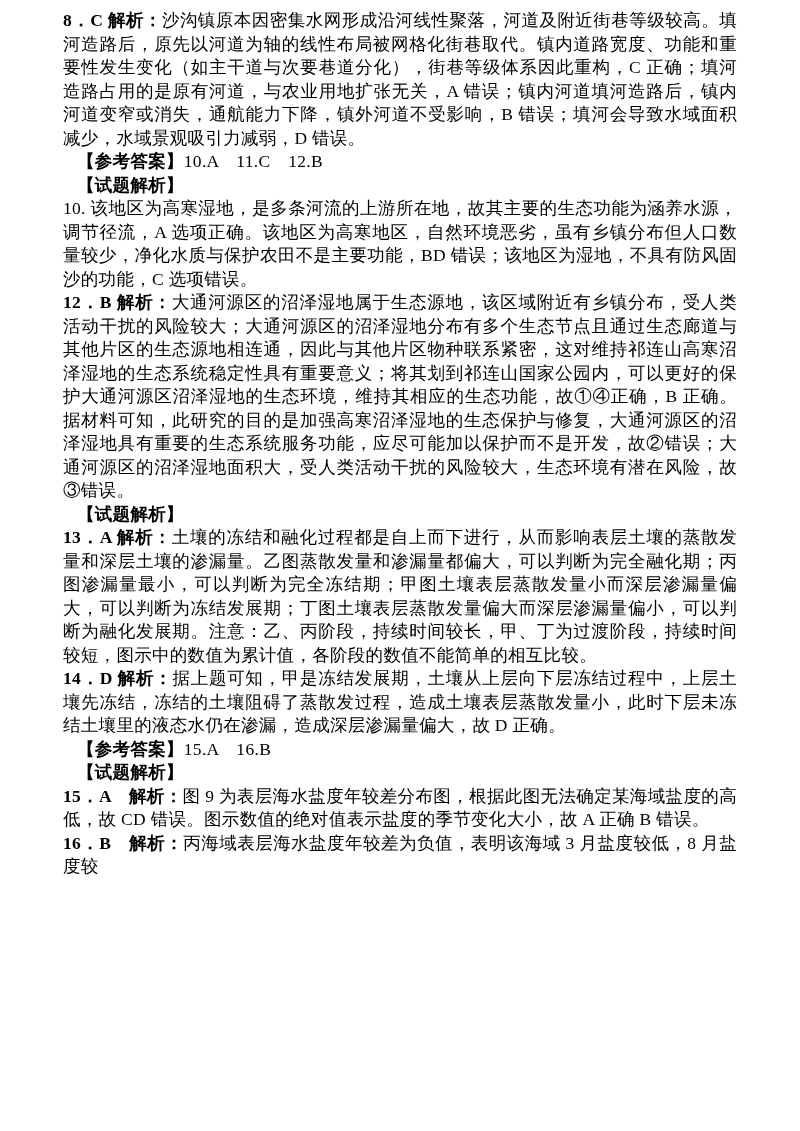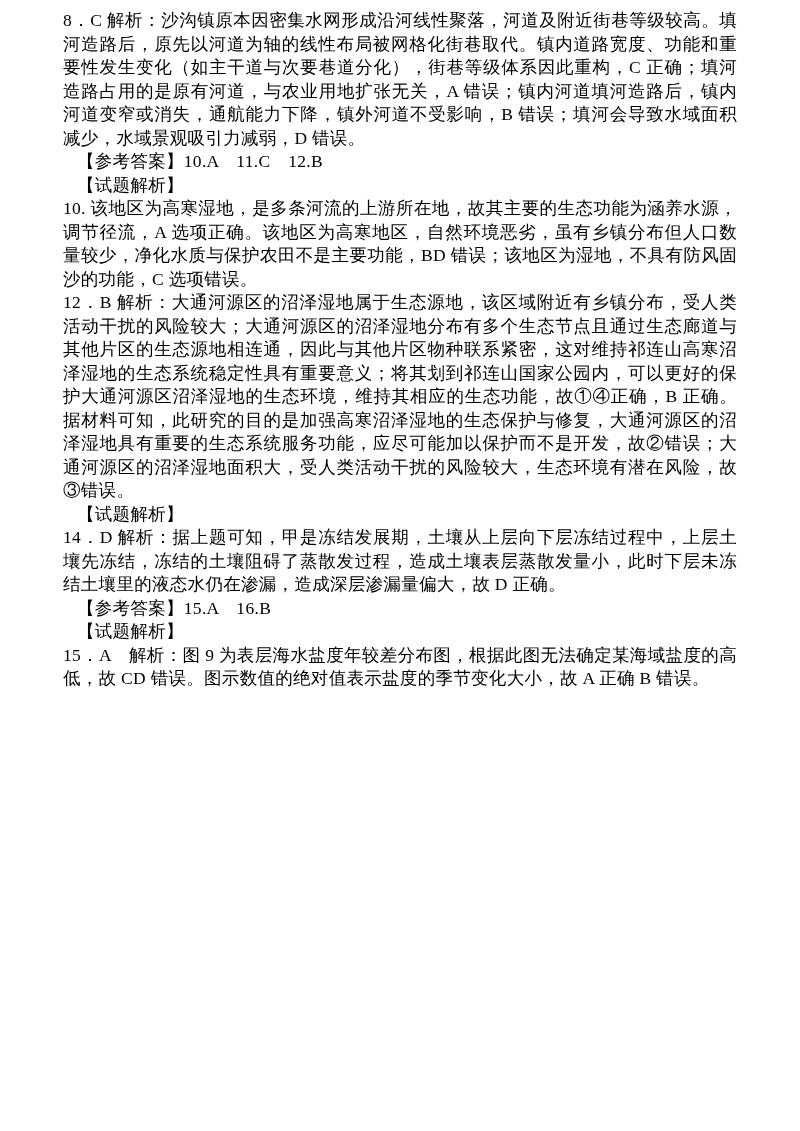--- a/index.html
+++ b/index.html
@@ -24,21 +24,21 @@
   .para {
     margin: 0;
     font-size: 17.5px;
     line-height: 23.5px;
     text-align: justify;
     text-justify: inter-ideograph;
     word-break: break-all;
     letter-spacing: 0.3px;
   }
   .para .lead-b {
-    font-weight: normal;
+    font-weight: bold;
   }
   .para .lead-p {
     font-weight: normal;
   }
   .indent1 {
     text-indent: 0.8em;
   }
 </style>
 </head>
 <body>
@@ -53,23 +53,25 @@
   <p class="para indent1"><span class="lead-b">【试题解析】</span></p>
 
   <p class="para"><span class="lead-p">10. </span><span>该地区为高寒湿地，是多条河流的上游所在地，故其主要的生态功能为涵养水源，调节径流，A 选项正确。该地区为高寒地区，自然环境恶劣，虽有乡镇分布但人口数量较少，净化水质与保护农田不是主要功能，BD 错误；该地区为湿地，不具有防风固沙的功能，C 选项错误。</span></p>
 
 
   <p class="para"><span class="lead-b">12．B 解析：</span><span>大通河源区的沼泽湿地属于生态源地，该区域附近有乡镇分布，受人类活动干扰的风险较大；大通河源区的沼泽湿地分布有多个生态节点且通过生态廊道与其他片区的生态源地相连通，因此与其他片区物种联系紧密，这对维持祁连山高寒沼泽湿地的生态系统稳定性具有重要意义；将其划到祁连山国家公园内，可以更好的保护大通河源区沼泽湿地的生态环境，维持其相应的生态功能，故①④正确，B 正确。据材料可知，此研究的目的是加强高寒沼泽湿地的生态保护与修复，大通河源区的沼泽湿地具有重要的生态系统服务功能，应尽可能加以保护而不是开发，故②错误；大通河源区的沼泽湿地面积大，受人类活动干扰的风险较大，生态环境有潜在风险，故③错误。</span></p>
 
 
   <p class="para indent1"><span class="lead-b">【试题解析】</span></p>
 
+  <p class="para"><span class="lead-b">13．A 解析：</span><span>土壤的冻结和融化过程都是自上而下进行，从而影响表层土壤的蒸散发量和深层土壤的渗漏量。乙图蒸散发量和渗漏量都偏大，可以判断为完全融化期；丙图渗漏量最小，可以判断为完全冻结期；甲图土壤表层蒸散发量小而深层渗漏量偏大，可以判断为冻结发展期；丁图土壤表层蒸散发量偏大而深层渗漏量偏小，可以判断为融化发展期。注意：乙、丙阶段，持续时间较长，甲、丁为过渡阶段，持续时间较短，图示中的数值为累计值，各阶段的数值不能简单的相互比较。</span></p>
 
   <p class="para"><span class="lead-b">14．D 解析：</span><span>据上题可知，甲是冻结发展期，土壤从上层向下层冻结过程中，上层土壤先冻结，冻结的土壤阻碍了蒸散发过程，造成土壤表层蒸散发量小，此时下层未冻结土壤里的液态水仍在渗漏，造成深层渗漏量偏大，故 D 正确。</span></p>
 
   <p class="para indent1"><span class="lead-b">【参考答案】</span><span>15.A　16.B</span></p>
 
   <p class="para indent1"><span class="lead-b">【试题解析】</span></p>
 
   <p class="para"><span class="lead-b">15．A　解析：</span><span>图 9 为表层海水盐度年较差分布图，根据此图无法确定某海域盐度的高低，故 CD 错误。图示数值的绝对值表示盐度的季节变化大小，故 A 正确 B 错误。</span></p>
 
+  <p class="para"><span class="lead-b">16．B　解析：</span><span>丙海域表层海水盐度年较差为负值，表明该海域 3 月盐度较低，8 月盐度较</span></p>
 
 </div>
 
 </body></html>

